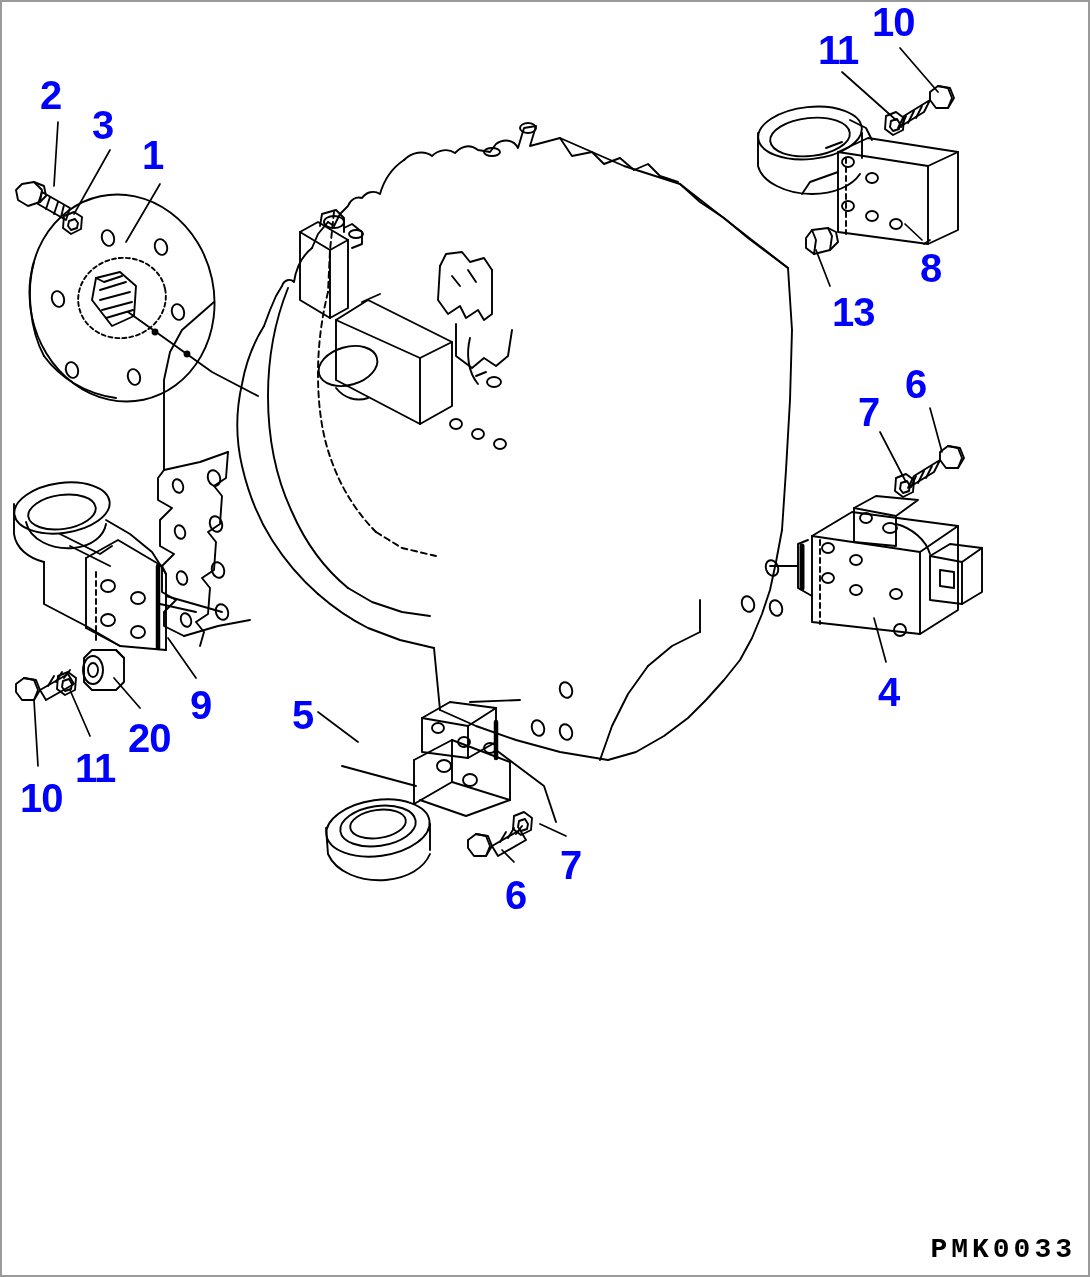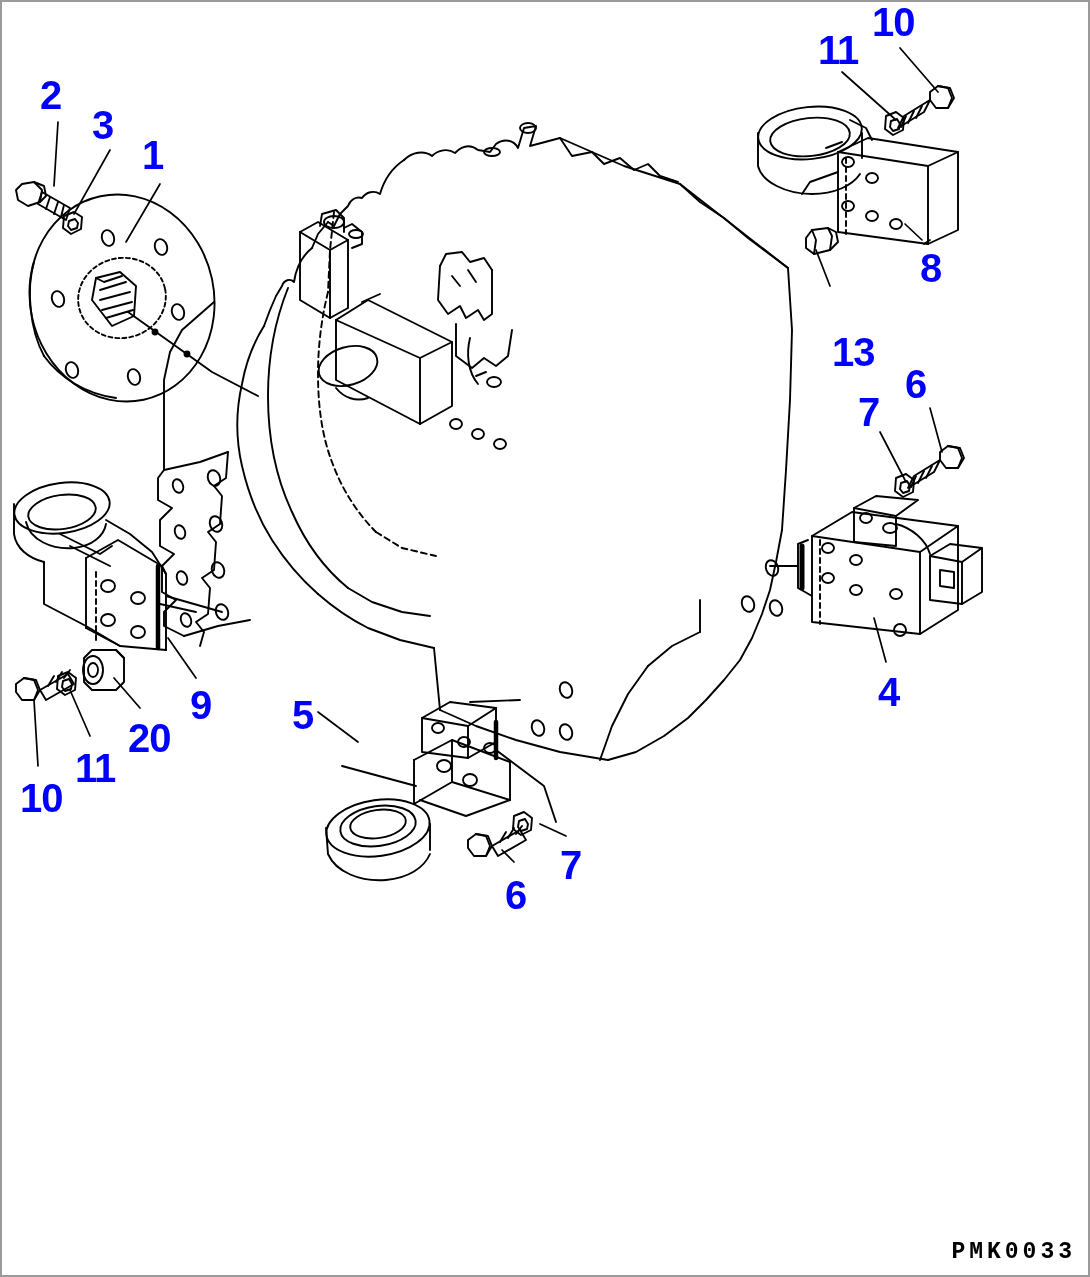--- a/index.html
+++ b/index.html
@@ -57,21 +57,21 @@
     user-select: none;
     white-space: nowrap;
   }
   #drawing-code {
     position: absolute;
     right: 14px;
     bottom: 12px;
     color: #000000;
     font-family: "Liberation Mono", monospace;
     font-weight: bold;
-    font-size: 23px;
+    font-size: 28px;
     letter-spacing: 4px;
     white-space: nowrap;
   }
 </style>
 </head>
 <body>
 
 <div id="page">
 
   <div id="frame-border-top"></div>
@@ -415,21 +415,21 @@
 
     </g>
   </svg>
 
   <div class="callout" style="left:40px;  top:75px;">2</div>
   <div class="callout" style="left:92px;  top:105px;">3</div>
   <div class="callout" style="left:142px; top:135px;">1</div>
   <div class="callout" style="left:818px; top:30px;">11</div>
   <div class="callout" style="left:872px; top:2px;">10</div>
   <div class="callout" style="left:920px; top:248px;">8</div>
-  <div class="callout" style="left:832px; top:292px;margin-top:40px;">13</div>
+  <div class="callout" style="left:832px; top:292px;">13</div>
   <div class="callout" style="left:858px; top:392px;">7</div>
   <div class="callout" style="left:905px; top:364px;">6</div>
   <div class="callout" style="left:878px; top:672px;">4</div>
   <div class="callout" style="left:190px; top:685px;">9</div>
   <div class="callout" style="left:128px; top:718px;">20</div>
   <div class="callout" style="left:75px;  top:748px;">11</div>
   <div class="callout" style="left:20px;  top:778px;">10</div>
   <div class="callout" style="left:292px; top:695px;">5</div>
   <div class="callout" style="left:560px; top:845px;">7</div>
   <div class="callout" style="left:505px; top:875px;">6</div>

